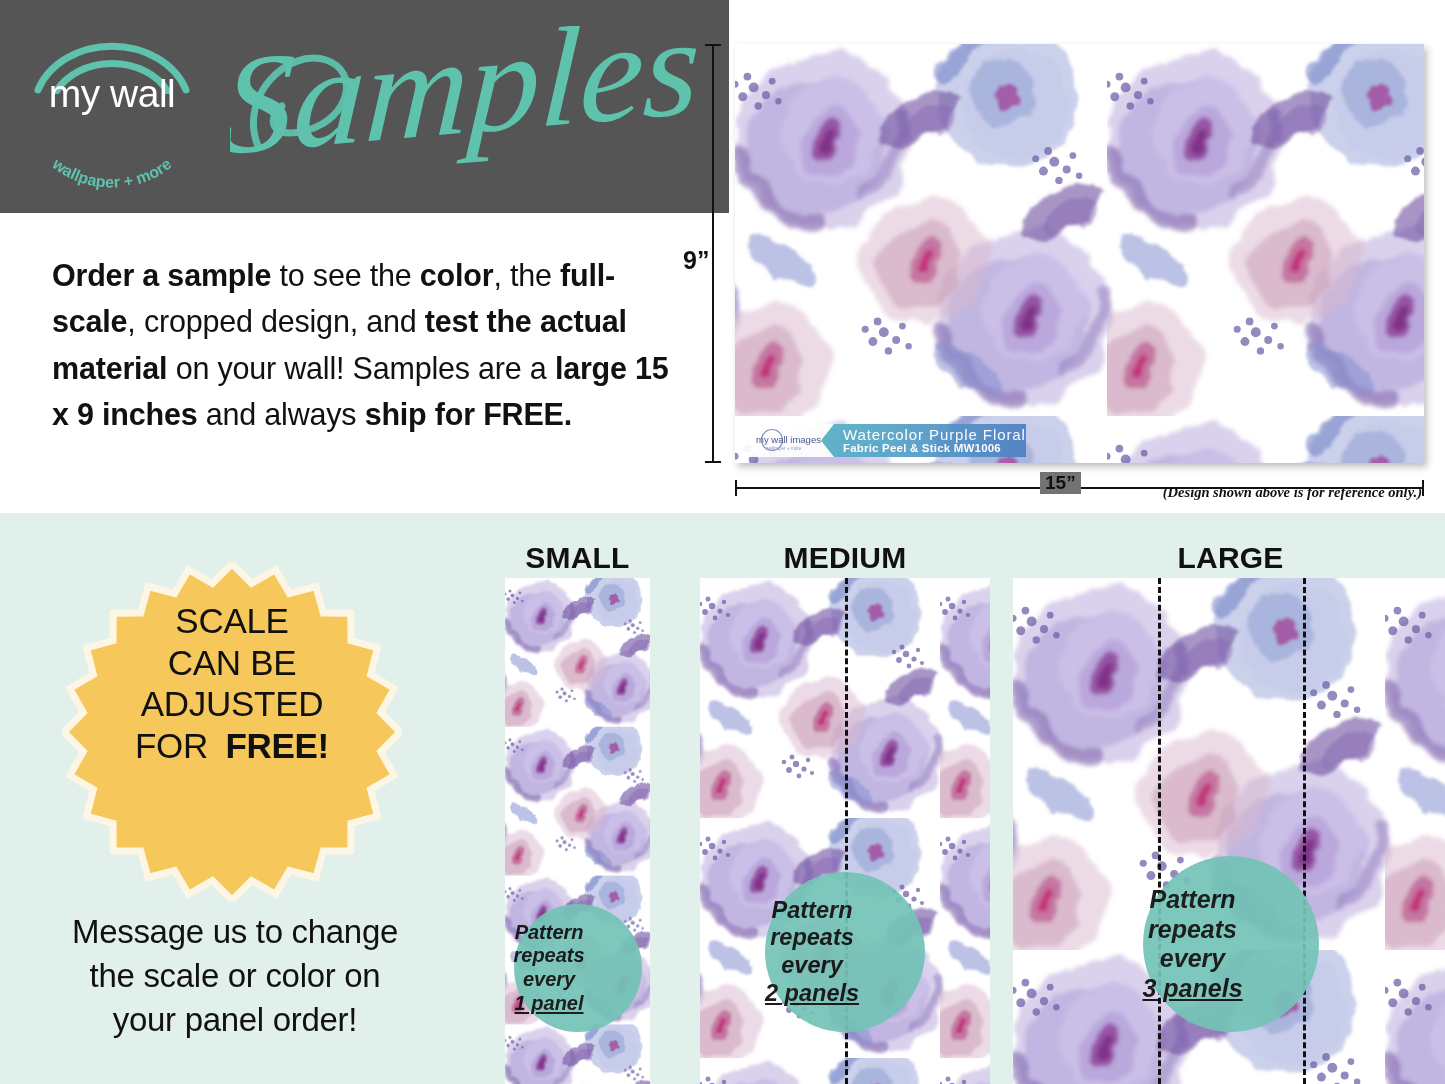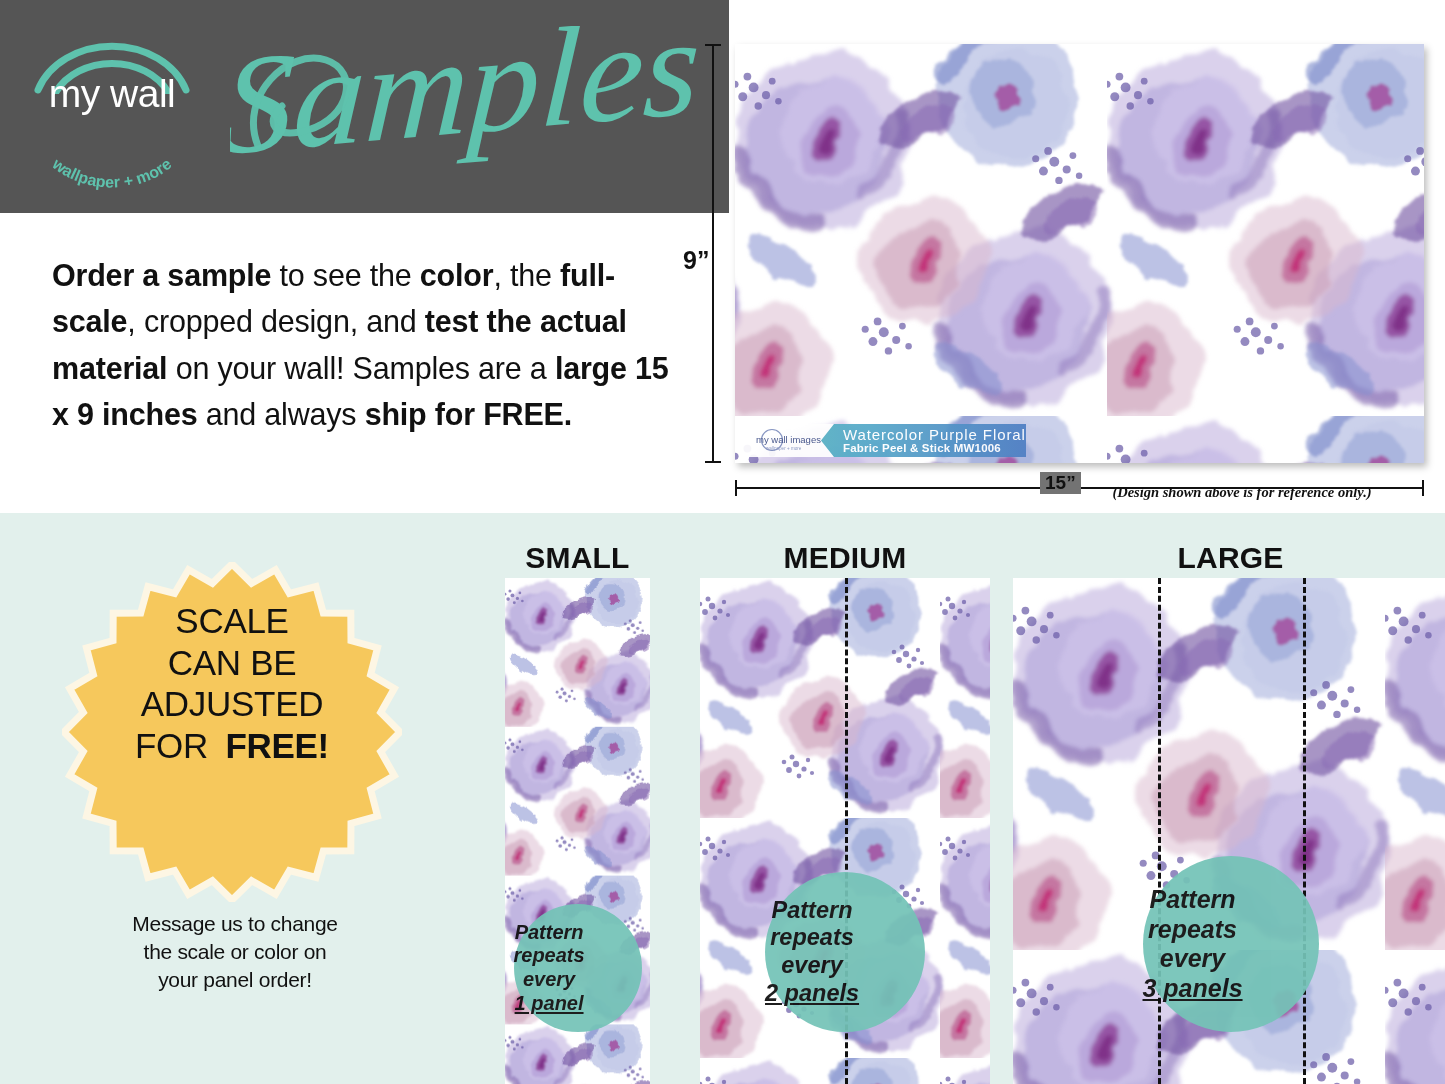--- a/index.html
+++ b/index.html
@@ -60,21 +60,21 @@
   .dim-h:before,.dim-h:after{
     content:"";position:absolute;top:-7px;height:16px;width:2px;background:#111;
   }
   .dim-h:before{left:0;}
   .dim-h:after{right:0;}
   .dim-h-label{
     position:absolute;left:1040px;top:472px;font-size:19px;font-weight:700;color:#111;
     background:#737373;padding:0 5px;
   }
   .disclaimer{
-    position:absolute;left:1062px;top:484px;width:360px;text-align:center;
+    position:absolute;left:1062px;top:484px;width:360px;text-align:right;
     font-size:14.5px;font-style:italic;font-weight:700;color:#111;
     font-family:"Liberation Serif",serif;
   }
 
   
   .plabel{
     position:absolute;left:6px;bottom:6px;width:285px;height:33px;
     background:linear-gradient(90deg,#5ec2bd 0%,#55a8c9 45%,#4f7fc4 100%);
     display:flex;align-items:center;opacity:.93;
   }
@@ -98,21 +98,21 @@
   .burst{position:absolute;left:62px;top:562px;width:340px;height:340px;}
   .burst-txt{
     position:absolute;left:62px;top:600px;width:340px;
     text-align:center;font-size:35px;line-height:1.19;font-weight:400;color:#111;
     letter-spacing:-0.3px;
   }
   .burst-txt b{font-weight:700;margin-left:8px;}
 
   .message{
     position:absolute;left:40px;top:910px;width:390px;text-align:center;
-    font-size:21px;line-height:1.33;color:#111;font-weight:400;letter-spacing:-0.3px;
+    font-size:33px;line-height:1.33;color:#111;font-weight:400;letter-spacing:-0.3px;
   }
 
   
   .col-title{
     position:absolute;font-size:30px;font-weight:700;color:#111;letter-spacing:.2px;
     text-align:center;
   }
   .panelbox{position:absolute;overflow:hidden;background:#fff;}
   .divider{
     position:absolute;top:0;bottom:0;width:0;

